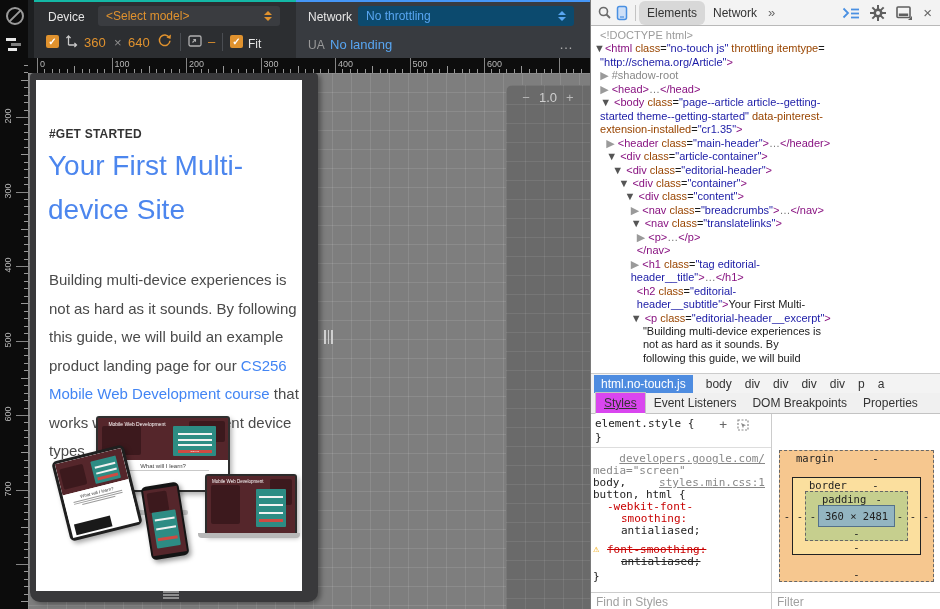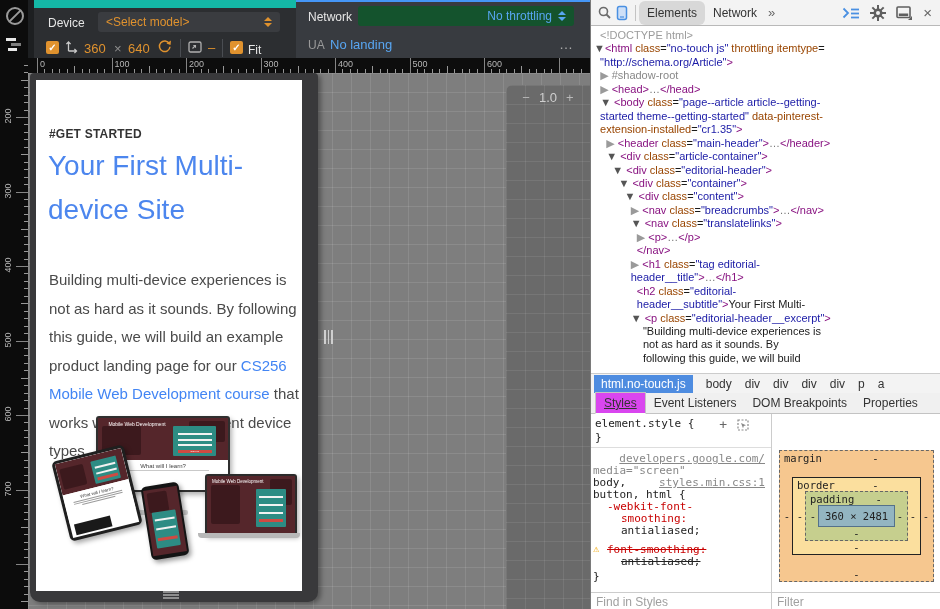--- a/index.html
+++ b/index.html
@@ -26,27 +26,27 @@
   .htick.minor{height:4px}.htick.mid{height:7px}.htick.major{height:15px;background:#858585}
   .hlabel{position:absolute;top:1px;font-size:9px;color:#b5b5b5;}
   .vtick{position:absolute;right:0;height:1px;background:#989898;}
   .vtick.minor{width:4px}.vtick.mid{width:7px}.vtick.major{width:12px;background:#858585}
   .vlabel{position:absolute;left:-7px;width:30px;text-align:center;font-size:9px;color:#b5b5b5;
           transform:rotate(-90deg);}
 
   
   #toolbar{left:28px;top:0;width:562px;height:58px;background:#1d1f21;}
   .tb-section{position:absolute;top:0;height:56px;}
-  #device-section{left:6px;width:262px;background:#2c2e31;border-top:8px solid #14b8a6;}
+  #device-section{left:6px;width:262px;background:#2c2e31;border-top:2px solid #14b8a6;}
   #network-section{left:268px;width:294px;background:#383b40;border-top:2px solid #4596f7;}
   .tb-label{position:absolute;font-size:12px;color:#e6e6e6;}
   .tb-select{position:absolute;height:20px;border-radius:3px;display:flex;align-items:center;
              font-size:12px;padding:0 8px;justify-content:space-between;cursor:pointer;}
   #device-select{left:64px;top:4px;width:166px;background:#3a3c40;color:#e0922e;}
-  #network-select{left:62px;top:4px;width:200px;background:#14532d;color:#58a6f2;justify-content:flex-end;}
+  #network-select{left:62px;top:4px;width:200px;background:#0c4a6e;color:#58a6f2;}
   .updown{display:flex;flex-direction:column;gap:2px;margin-left:6px;}
   .updown .tri-up{width:0;height:0;border-left:4px solid transparent;border-right:4px solid transparent;}
   .updown .tri-dn{width:0;height:0;border-left:4px solid transparent;border-right:4px solid transparent;}
   .ud-orange .tri-up{border-bottom:4px solid #e0922e;} .ud-orange .tri-dn{border-top:4px solid #e0922e;}
   .ud-blue .tri-up{border-bottom:4px solid #58a6f2;} .ud-blue .tri-dn{border-top:4px solid #58a6f2;}
   .cbx{position:absolute;width:13px;height:13px;background:#e0922e;border-radius:2px;
        color:#fff;font-size:10px;font-weight:bold;text-align:center;line-height:13px;cursor:pointer;}
   .dim-text{font-size:13px;color:#e0922e;position:absolute;}
   .tb-divider{position:absolute;width:1px;height:18px;background:#4a4d52;top:31px;}
   #ua-label{color:#9a9a9a;}
@@ -154,21 +154,21 @@
   .strike{text-decoration:line-through;}
   #st-hr{position:absolute;left:0;top:33px;width:180px;height:1px;background:#ddd;}
   #st-icons{position:absolute;right:22px;top:3px;display:flex;gap:10px;align-items:center;}
   #st-plus{color:#666;font-size:13px;cursor:pointer;}
   #warn-icon{position:absolute;left:2px;top:129px;color:#f0a500;font-size:10px;}
 
   #metrics-pane{position:absolute;left:180px;top:414px;width:170px;height:178px;background:#fff;
                 border-left:1px solid #ccc;box-sizing:border-box;
                 font-family:"DejaVu Sans Mono",monospace;font-size:10.5px;color:#222;}
   .bm{box-sizing:border-box;display:flex;flex-direction:column;}
-  .bm-top{display:flex;padding:1px 4px 0;}
+  .bm-top{display:flex;padding:1px 16px 0;}
   .bm-top .bm-label{white-space:nowrap;}
   .bm-top .bm-dash{flex:1;text-align:center;}
   .bm-mid{display:flex;align-items:center;flex:1;padding:0 2px;}
   .bm-mid .bm-dash{width:10px;text-align:center;}
   .bm-mid .bm-inner{flex:1;}
   .bm-bot{text-align:center;padding-bottom:1px;}
   #bm-margin{position:absolute;left:7px;top:36px;width:155px;height:132px;background:#f6c78f;
              border:1px dashed #666;}
   #bm-border{background:#fbdf9e;border:1px solid #222;flex:1;}
   #bm-padding{background:#c6cf8e;border:1px dashed #666;flex:1;}

